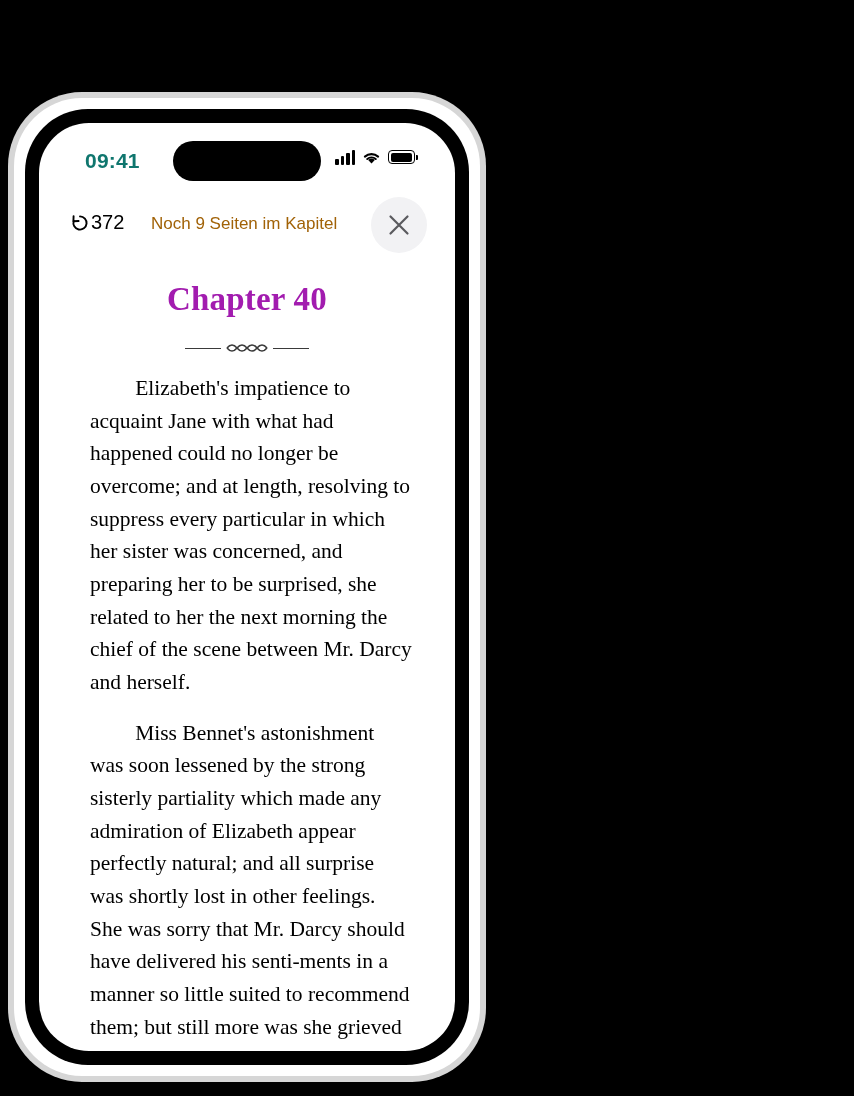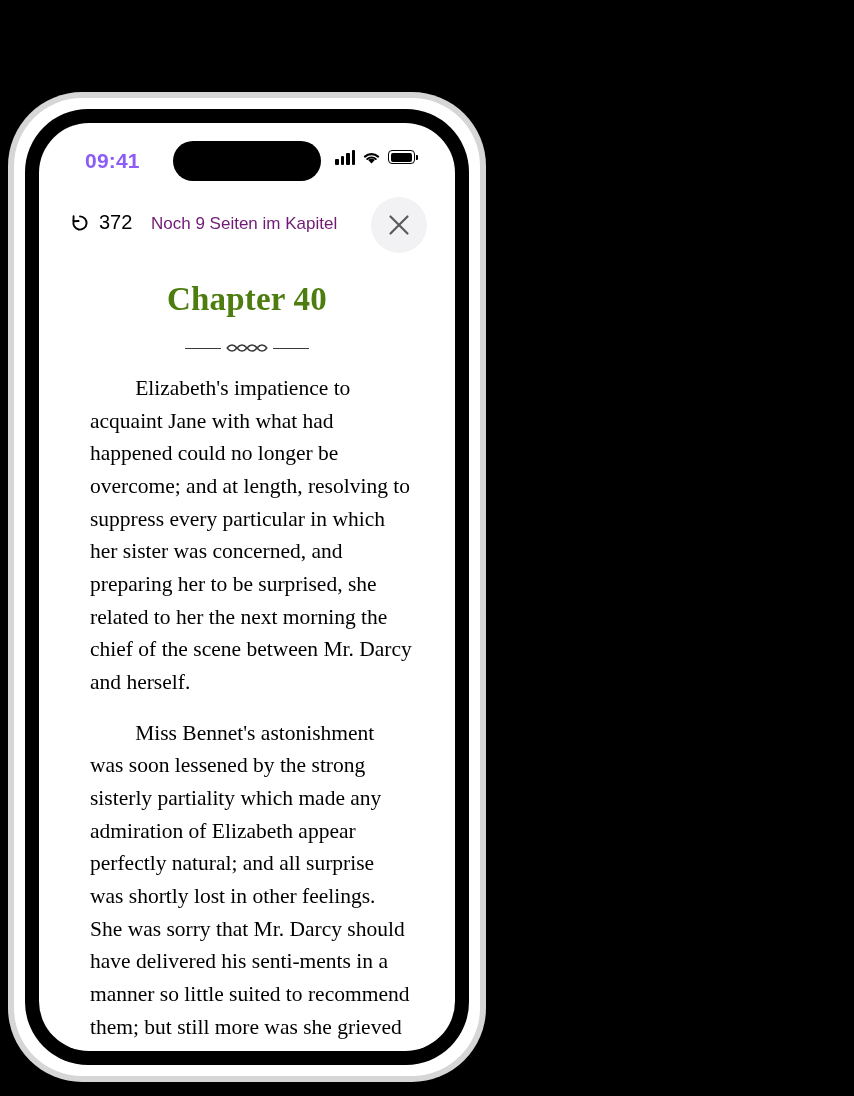--- a/index.html
+++ b/index.html
@@ -80,21 +80,21 @@
     left: 0; top: 0;
     width: 100%;
     height: 66px;
   }
   .status-time {
     position: absolute;
     left: 46px;
     top: 26px;
     font-size: 21px;
     font-weight: bold;
-    color: #8b5cf6;
+    color: #0f766e;
     letter-spacing: 0.2px;
   }
   .dynamic-island {
     position: absolute;
     left: 50%;
     transform: translateX(-50%);
     top: 18px;
     width: 148px;
     height: 40px;
     border-radius: 20px;
@@ -145,33 +145,32 @@
     top: 66px;
     width: 100%;
     height: 80px;
   }
   .back-group {
     position: absolute;
     left: 30px;
     top: 22px;
     display: flex;
     align-items: center;
-    gap: 8px;
   }
   .back-num {
     font-size: 20px;
     color: #000000;
     font-family: "Liberation Sans", sans-serif;
   }
   .chapter-remaining {
     position: absolute;
     left: 112px;
     top: 25px;
     font-size: 17px;
-    color: #701a75;
+    color: #a16207;
   }
   .close-btn {
     position: absolute;
     right: 28px;
     top: 8px;
     width: 56px;
     height: 56px;
     border-radius: 50%;
     background: #f2f2f4;
     display: flex;
@@ -188,21 +187,21 @@
     right: 0;
     bottom: 90px;
     padding: 0 43px;
     box-sizing: border-box;
   }
   .chapter-title {
     text-align: center;
     font-family: "Liberation Serif", serif;
     font-weight: bold;
     font-size: 33px;
-    color: #4d7c0f;
+    color: #a21caf;
     margin: 8px 0 0 0;
     letter-spacing: 0.2px;
   }
   .ornament {
     display: flex;
     align-items: center;
     justify-content: center;
     margin: 22px 0 16px 0;
     height: 16px;
   }

